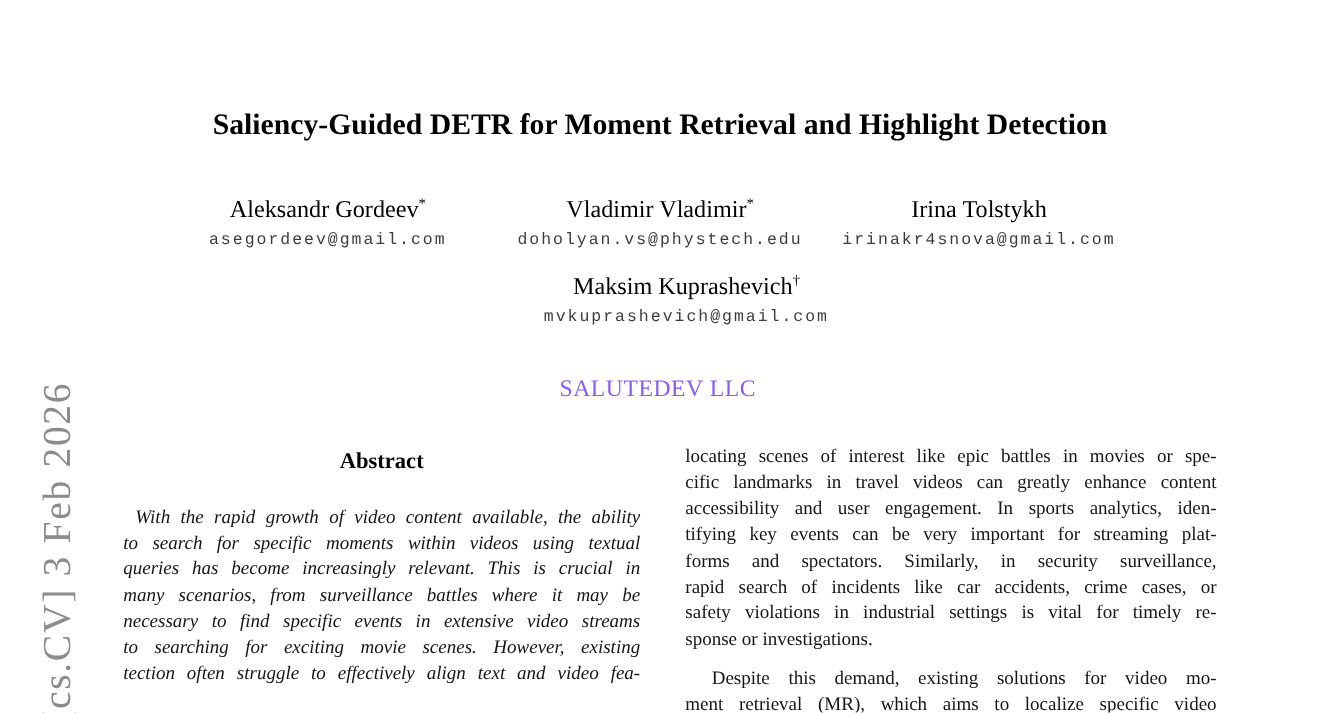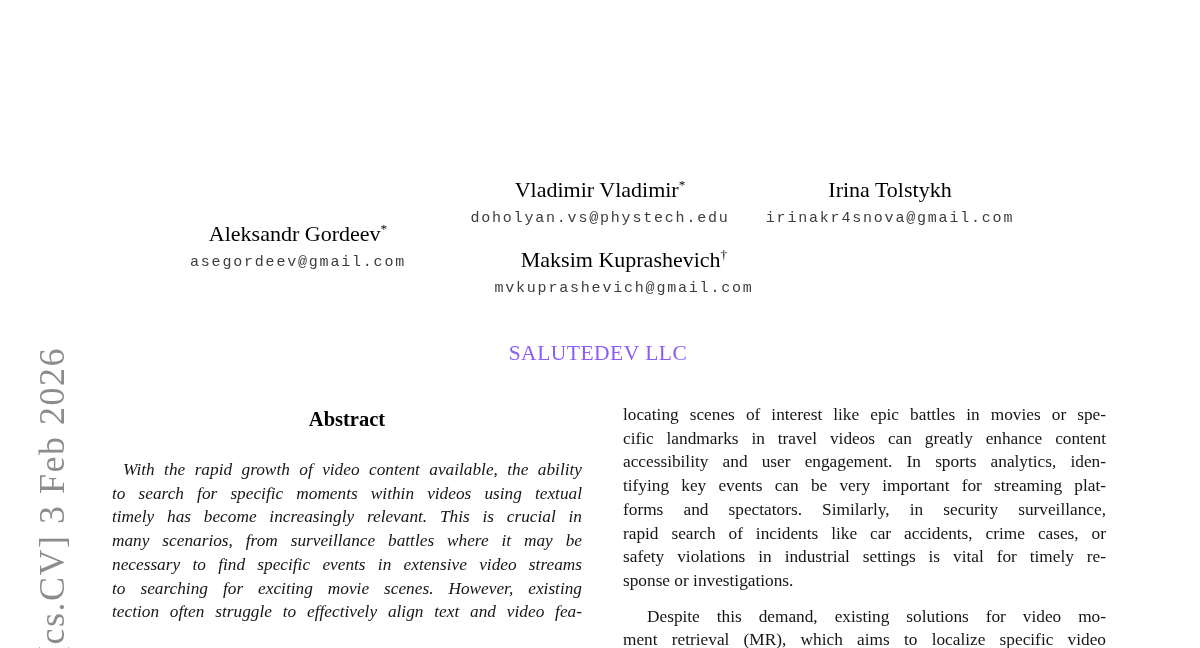--- a/index.html
+++ b/index.html
@@ -40,21 +40,21 @@
     color: #000000;
   }
 
   
   .author-block {
     position: absolute;
     transform: translateX(-50%);
     text-align: center;
     white-space: nowrap;
   }
-  .a1 { left: 298px; top: 176px; margin-top: 44px; }
+  .a1 { left: 298px; top: 176px; }
   .a2 { left: 600px; top: 176px; }
   .a3 { left: 890px; top: 176px; }
   .a4 { left: 600px; top: 246px; margin-left: 24px; }
   .author-name {
     font-size: 22px;
     line-height: 27px;
     color: #000000;
   }
   .author-name sup {
     font-size: 60%;
@@ -108,20 +108,21 @@
   .ind1 { padding-left: 11px; }
   .ind2 { padding-left: 24px; }
 </style>
 </head>
 <body>
 
 <div class="page">
 
   <div class="stamp" style="color: rgb(140, 140, 140);">[cs.CV] 3 Feb 2026</div>
 
+  <h1 class="title">Saliency-Guided DETR for Moment Retrieval and Highlight Detection</h1>
 
   <div class="author-block a1">
     <div class="author-name"><span>Aleksandr Gordeev</span><sup>*</sup></div>
     <div class="author-email">asegordeev@gmail.com</div>
   </div>
 
   <div class="author-block a2">
     <div class="author-name"><span>Vladimir Vladimir</span><sup>*</sup></div>
     <div class="author-email">doholyan.vs@phystech.edu</div>
   </div>
@@ -136,21 +137,21 @@
     <div class="author-email">mvkuprashevich@gmail.com</div>
   </div>
 
   <div class="affiliation">SALUTEDEV LLC</div>
 
   <div class="col left-col">
     <div class="abs-head">Abstract</div>
     <div class="abs-body">
       <div class="jl ind1">With the rapid growth of video content available, the ability</div>
       <div class="jl">to search for specific moments within videos using textual</div>
-      <div class="jl">timely has become increasingly relevant. This is crucial in</div>
+      <div class="jl">queries has become increasingly relevant. This is crucial in</div>
       <div class="jl">many scenarios, from surveillance battles where it may be</div>
       <div class="jl">necessary to find specific events in extensive video streams</div>
       <div class="jl">to searching for exciting movie scenes. However, existing</div>
       <div class="jl">tection often struggle to effectively align text and video fea-</div>
     </div>
   </div>
 
   <div class="col right-col">
     <div class="para">
       <div class="jl">locating scenes of interest like epic battles in movies or spe-</div>

